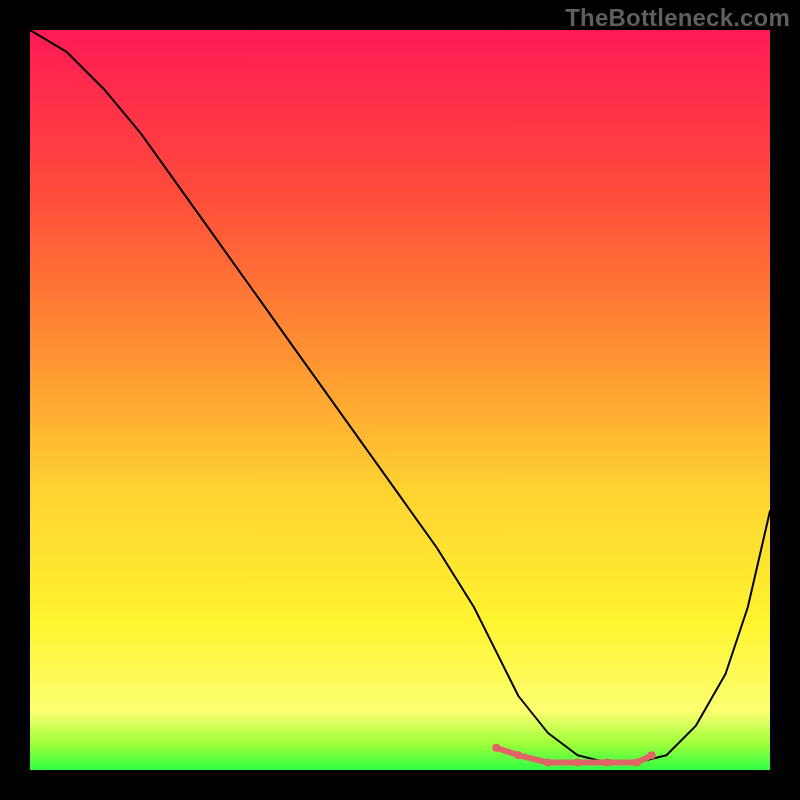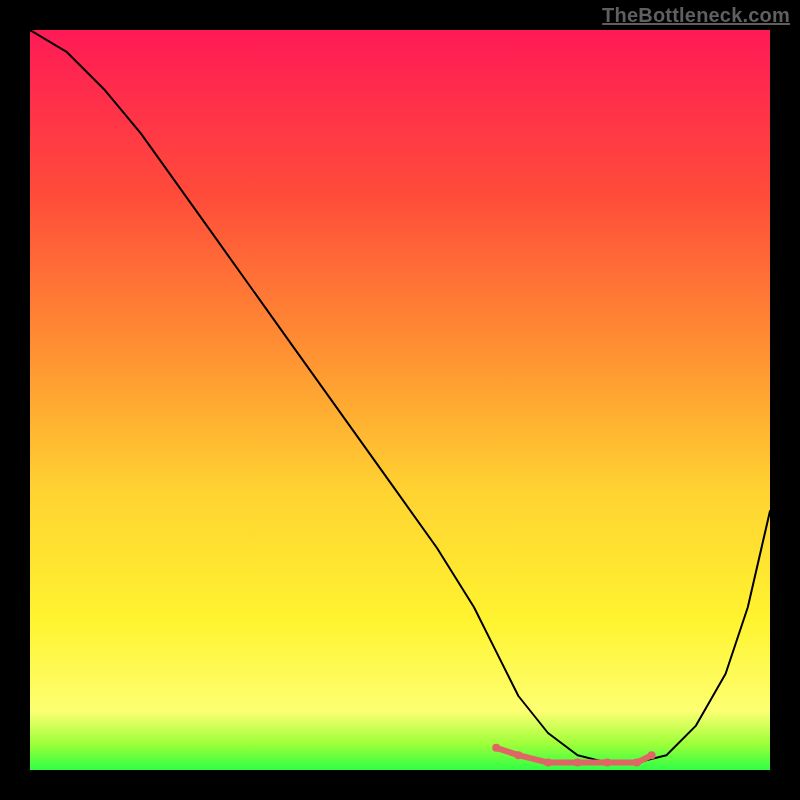--- a/index.html
+++ b/index.html
@@ -15,25 +15,24 @@
     position: relative;
     width: 800px;
     height: 800px;
     background: #000000;
   }
   .attribution {
     position: absolute;
     top: 4px;
     right: 10px;
     color: #5f5f5f;
-    font-size: 20px;
+    font-size: 24px;
     font-weight: bold;
     letter-spacing: 0.2px;
     z-index: 5;
-    text-decoration: underline;
   }
   .plot-area {
     position: absolute;
     left: 30px;
     top: 30px;
     width: 740px;
     height: 740px;
   }
   .plot-area svg {
     display: block;

